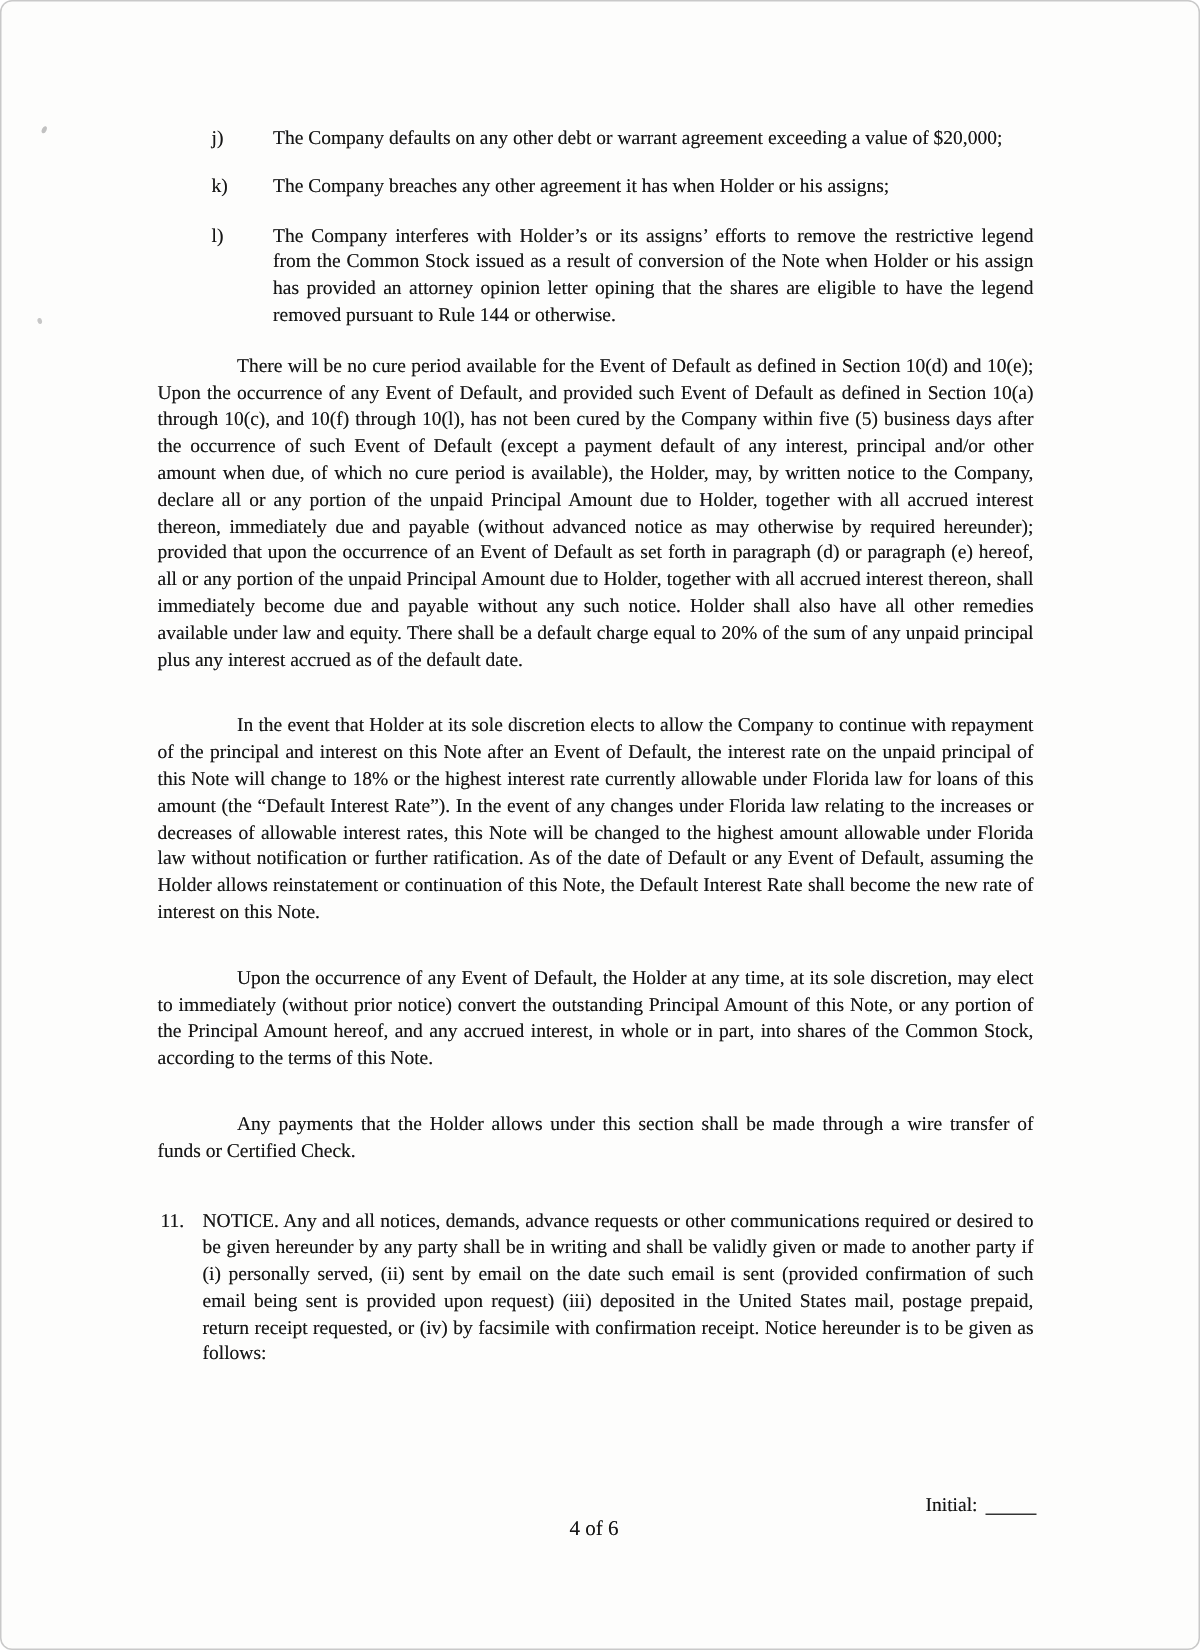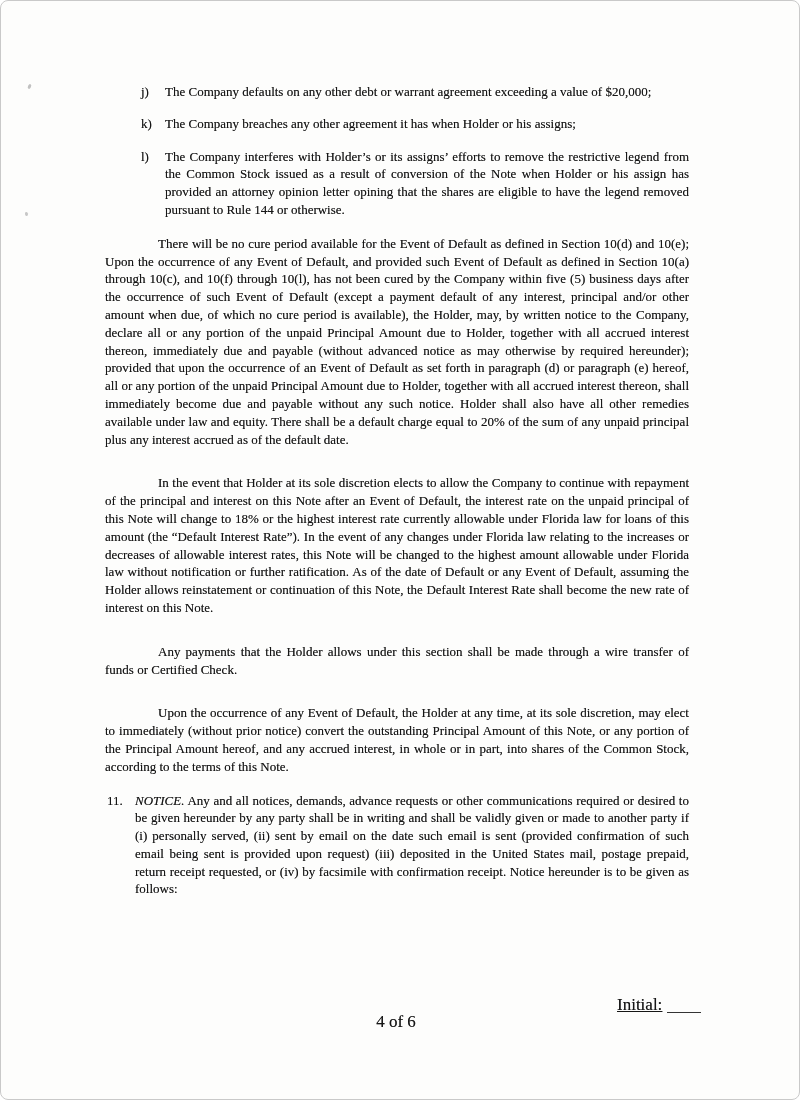--- a/index.html
+++ b/index.html
@@ -34,66 +34,66 @@
   .clause {
     display: flex;
     margin-bottom: 14.5px;
   }
   .clause-label {
     flex: 0 0 24px;
   }
   .clause-text {
     flex: 1;
     text-align: justify;
+    margin-left: 17px;
   }
   
   .para {
     text-align: justify;
     text-indent: 53px;
     margin-top: 26px;
   }
   .para.first-body { margin-top: 16px; }
   
   .numbered {
     position: relative;
-    margin-top: 16px;
+    margin-top: 29px;
     padding-left: 30px;
     text-align: justify;
   }
   .numbered .num {
     position: absolute;
     left: 2px;
     top: 0;
   }
-  .numbered .sec-title { font-style: italic; }
+  .numbered .sec-title { }
   
   .initial-line {
     position: absolute;
     top: 994px;
     left: 616px;
-    font-size: 17px;
+    font-size: 13px;
     filter: blur(0.22px) contrast(1.08);
     text-shadow: 0 0 0.4px rgba(30,30,30,0.55);
-    text-decoration: underline;
   }
   .initial-blank {
     display: inline-block;
     width: 34px;
     height: 13px;
     margin-left: 5px;
     border-bottom: 1.2px solid #3a3a3a;
     vertical-align: -3px;
   }
   .page-number {
     position: absolute;
     top: 1011px;
     left: 0;
     width: 790px;
     text-align: center;
-    font-size: 17px;
+    font-size: 14px;
     filter: blur(0.22px) contrast(1.08);
     text-shadow: 0 0 0.4px rgba(30,30,30,0.55);
   }
   
   .speck { position: absolute; background: #9a9a9a; border-radius: 50%; }
   .speck-1 { left: 27px; top: 83px; width: 3px; height: 5px; transform: rotate(25deg); opacity: .6; }
   .speck-2 { left: 24px; top: 211px; width: 3px; height: 4px; transform: rotate(-15deg); opacity: .55; }
 </style>
 </head>
 <body>
@@ -117,23 +117,23 @@
       <div class="clause">
         <span class="clause-label">l)</span>
         <span class="clause-text">The Company interferes with Holder’s or its assigns’ efforts to remove the restrictive legend from the Common Stock issued as a result of conversion of the Note when Holder or his assign has provided an attorney opinion letter opining that the shares are eligible to have the  legend removed pursuant to Rule 144 or otherwise.</span>
       </div>
     </div>
 
     <div class="para first-body">There will be no cure period available for the Event of Default as defined in Section 10(d) and 10(e); Upon the occurrence of any Event of Default, and provided such Event of Default as defined in Section 10(a) through 10(c), and 10(f) through 10(l), has not been cured by the Company within five (5) business days after the occurrence of such Event of Default (except a payment default of any interest, principal and/or other amount when due, of which no cure period is available), the Holder, may, by written notice to the Company, declare all or any portion of the unpaid Principal Amount due to Holder, together with all accrued interest thereon, immediately  due and payable (without advanced notice as may otherwise by required hereunder); provided that upon  the occurrence of  an Event of Default as set forth in paragraph  (d) or paragraph  (e) hereof, all or any portion  of the unpaid Principal Amount  due to Holder, together  with all accrued  interest thereon, shall  immediately  become  due and payable without  any  such notice. Holder shall also have all other remedies available under law and equity. There shall be a default charge equal to 20% of the sum of any unpaid principal plus any interest accrued as of the default date.</div>
 
     <div class="para">In the event that Holder at its sole discretion elects to allow the Company to continue with repayment of the principal and interest on this Note after an Event of Default, the interest rate on the unpaid principal of this Note will change to 18% or the highest interest rate currently allowable under Florida law for loans of this amount (the “Default Interest Rate”). In the event of any changes under Florida law relating to the increases or decreases of allowable interest rates, this Note will be changed to the highest amount allowable under Florida law without notification or further ratification. As of the date of Default or any Event of Default, assuming the Holder allows reinstatement or continuation of this Note, the Default Interest Rate shall become the new rate of interest on this Note.</div>
 
+    <div class="para">Upon the occurrence of any Event of Default, the Holder at any time, at its sole discretion, may elect to immediately (without prior notice) convert the outstanding Principal Amount of this Note, or any portion of the Principal Amount hereof, and any accrued interest, in whole or in part, into shares of the Common Stock, according to the terms of this Note.</div>
+
     <div class="para">Any payments that the Holder allows under this section shall be made through a wire transfer of funds or Certified Check.</div>
-
-    <div class="para">Upon the occurrence of any Event of Default, the Holder at any time, at its sole discretion, may elect to immediately (without prior notice) convert the outstanding Principal Amount of this Note, or any portion of the Principal Amount hereof, and any accrued interest, in whole or in part, into shares of the Common Stock, according to the terms of this Note.</div>
 
     <div class="numbered">
       <span class="num">11.</span>
       <span class="sec-title">NOTICE.</span><span> Any and all notices, demands, advance requests or other communications required or desired to be given hereunder by any party shall be in writing and shall be validly given or made to another party if (i) personally served, (ii) sent by email on the date such email is sent (provided confirmation of such email being sent is provided upon request) (iii) deposited in the United States mail, postage prepaid, return receipt requested, or (iv) by facsimile with confirmation receipt.  Notice hereunder is to be given as follows:</span>
     </div>
 
   </div>
 
   <div class="initial-line">
     <span>Initial:</span><span class="initial-blank"></span>

